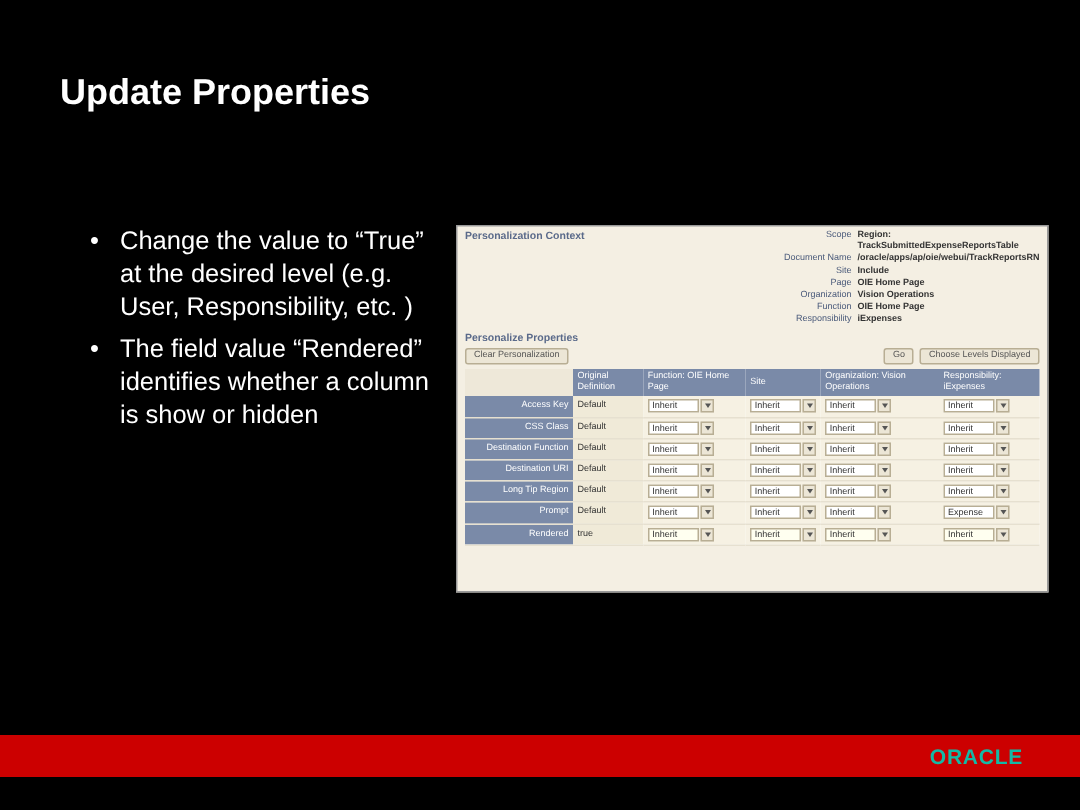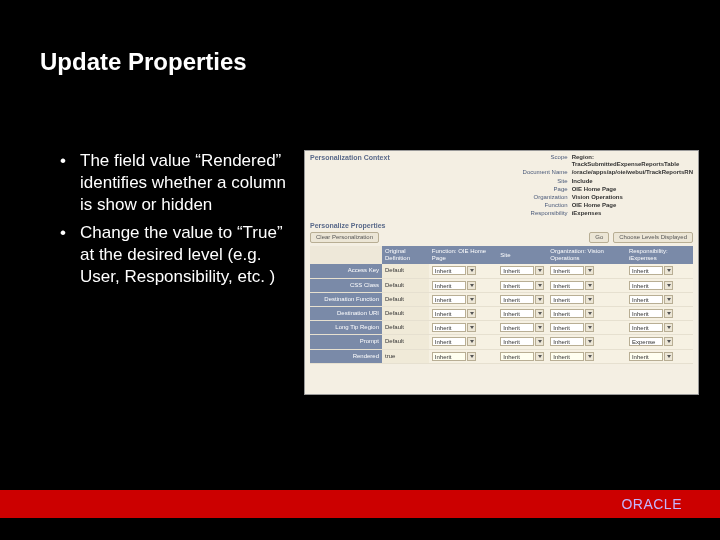--- a/index.html
+++ b/index.html
@@ -170,41 +170,41 @@
     height: 22px;
     background: #000;
   }
   .oracle-logo {
     position: absolute;
     right: 38px;
     bottom: 28px;
     display: flex;
     align-items: flex-end;
     gap: 5px;
-    color: #c4b5fd;
+    color: #14b8a6;
     font-size: 14px;
-    font-weight: normal;
+    font-weight: bold;
     letter-spacing: 0.5px;
   }
   .oracle-o {
     display: inline-block;
     width: 15px; height: 15px;
     border: 3px solid #c00;
     border-radius: 4px;
   }
 </style>
 </head>
 <body>
 
 <div class="title">Update Properties</div>
 
 <div class="content">
   <ul class="bullets">
+    <li>Change the value to “True” at the desired level (e.g. User, Responsibility, etc. )</li>
     <li>The field value “Rendered” identifies whether a column is show or hidden</li>
-    <li>Change the value to “True” at the desired level (e.g. User, Responsibility, etc. )</li>
   </ul>
 
   <div class="screenshot">
     <div class="sc-header">
       <div class="hbox">
         <div class="sc-heading">Personalization Context</div>
       </div>
       <div class="hbox">
         <div class="ctx">
           <div class="lab">Scope</div>

